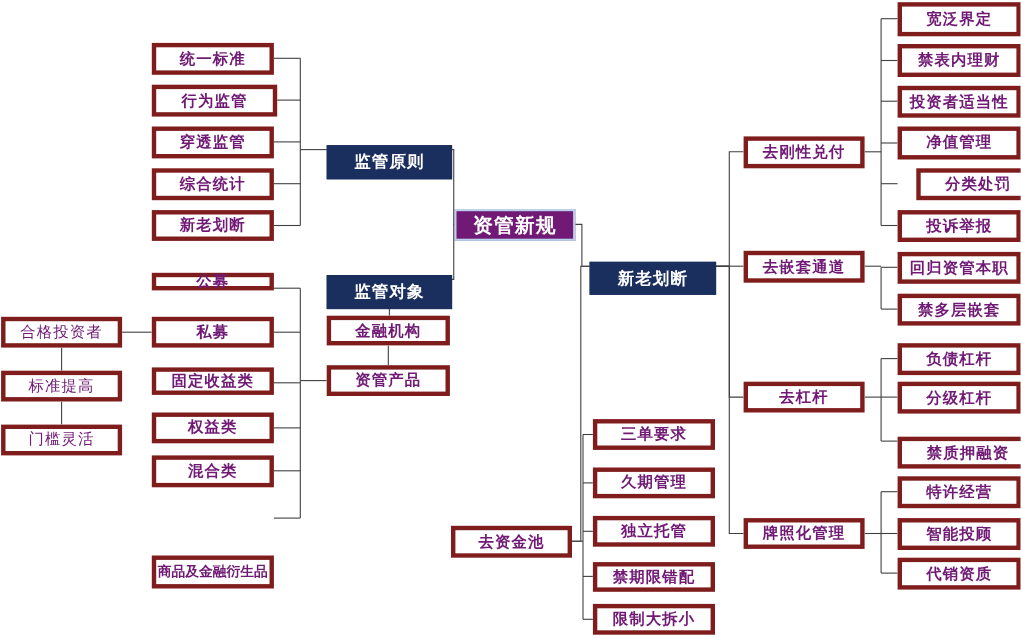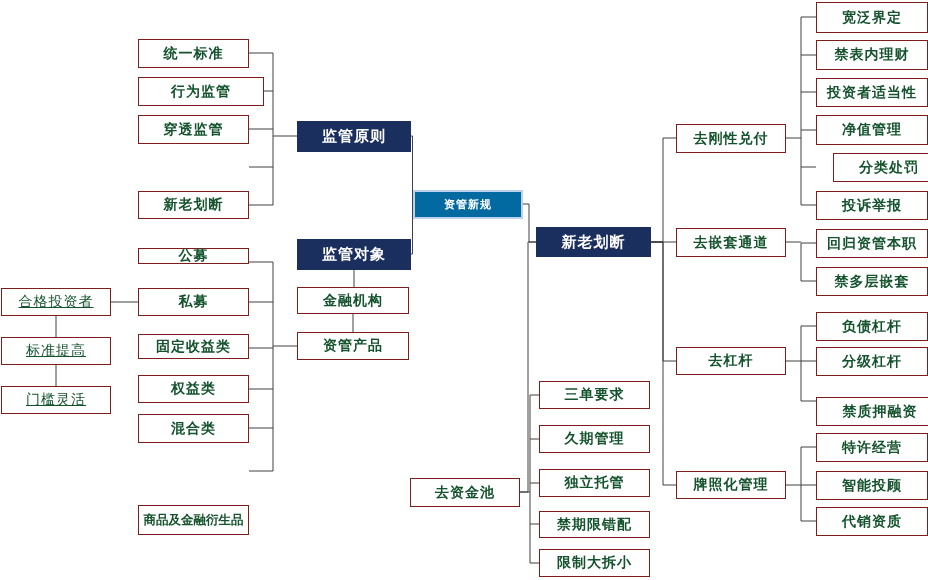--- a/index.html
+++ b/index.html
@@ -4,31 +4,31 @@
 <style>
   html,body{margin:0;padding:0;background:#ffffff;}
   #stage{
     position:relative;width:928px;height:580px;background:#ffffff;overflow:hidden;
     font-family:"Liberation Sans","DejaVu Sans",sans-serif;
   }
   #wires{position:absolute;left:0;top:0;width:928px;height:580px;z-index:0;}
   #wires polyline{fill:none;stroke:#404040;stroke-width:1;}
   .node{
     position:absolute;box-sizing:border-box;z-index:1;
-    background:#ffffff;border:1px solid #7f1d1d;color:#14532d;
+    background:#ffffff;border:4px solid #7f1d1d;color:#701a75;
     display:flex;align-items:center;justify-content:center;
     font-size:14px;font-weight:700;letter-spacing:1px;white-space:nowrap;
   }
-  .node.regular{font-weight:400;letter-spacing:1px;text-decoration:underline;}
+  .node.regular{font-weight:400;letter-spacing:1px;}
   .node.tight{font-size:12.5px;letter-spacing:0;margin-top:48px;}
   .node.branch{
-    background:#1A2F5E;border:1px solid #1A2F5E;color:#ffffff;font-size:15px;
+    background:#1A2F5E;border:1px solid #1A2F5E;color:#ffffff;font-size:15px;margin-top:11px;
   }
   .node.root{
-    background:#0369a1;border:2px solid #BCD2EC;color:#ffffff;font-size:11px;
+    background:#701a75;border:2px solid #BCD2EC;color:#ffffff;font-size:18px;
   }
 </style>
 </head>
 <body>
 
 <div id="stage">
 
   <svg id="wires" viewBox="0 0 928 580" xmlns="http://www.w3.org/2000/svg">
 
     <polyline points="413,204 412.5,204 412.5,136 411,136"></polyline>
@@ -100,22 +100,23 @@
     <polyline points="801,521 816,521"></polyline>
   </svg>
 
   <div class="node root" style="left:413px;top:190px;width:110px;height:29px">资管新规</div>
 
   <div class="node branch" style="left:297px;top:121px;width:114px;height:31px">监管原则</div>
   <div class="node branch" style="left:297px;top:239px;width:114px;height:31px">监管对象</div>
   <div class="node branch" style="left:536px;top:227px;width:115px;height:30px">新老划断</div>
 
   <div class="node" style="left:138px;top:39px;width:111px;height:29px">统一标准</div>
-  <div class="node" style="left:138px;top:77px;width:126px;height:29px">行为监管</div>
+  <div class="node" style="left:138px;top:77px;width:114px;height:29px">行为监管</div>
   <div class="node" style="left:138px;top:115px;width:111px;height:29px">穿透监管</div>
+  <div class="node" style="left:138px;top:153px;width:111px;height:29px">综合统计</div>
   <div class="node" style="left:138px;top:191px;width:111px;height:28px">新老划断</div>
 
   <div class="node" style="left:297px;top:287px;width:112px;height:27px">金融机构</div>
   <div class="node" style="left:297px;top:332px;width:112px;height:28px">资管产品</div>
 
   <div class="node" style="left:138px;top:248px;width:111px;height:16px">公募</div>
   <div class="node" style="left:138px;top:288px;width:111px;height:28px">私募</div>
   <div class="node" style="left:138px;top:334px;width:111px;height:25px">固定收益类</div>
   <div class="node" style="left:138px;top:375px;width:111px;height:28px">权益类</div>
   <div class="node" style="left:138px;top:414px;width:111px;height:29px">混合类</div>

